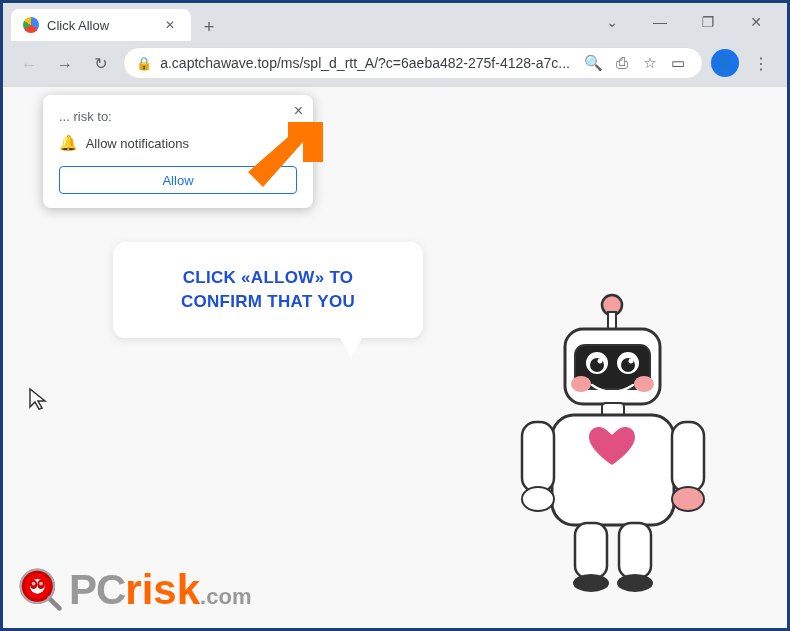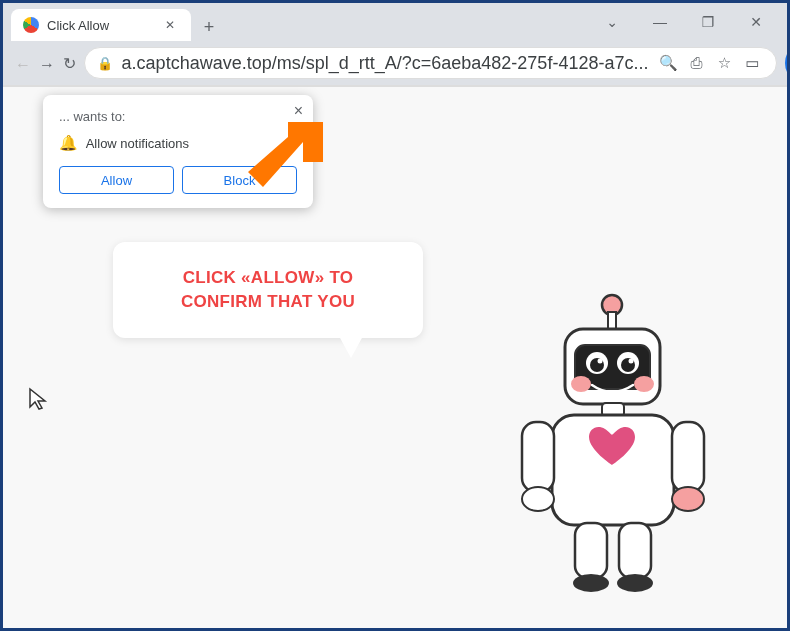--- a/index.html
+++ b/index.html
@@ -140,21 +140,21 @@
       border: 1px solid #ddd;
     }
 
     .lock-icon {
       color: #5f6368;
       font-size: 13px;
     }
 
     .url-text {
       flex: 1;
-      font-size: 18px;
+      font-size: 14px;
       color: #3c4043;
       overflow: hidden;
       text-overflow: ellipsis;
       white-space: nowrap;
     }
 
     .url-icons {
       display: flex;
       gap: 4px;
       align-items: center;
@@ -306,21 +306,21 @@
       width: 0;
       height: 0;
       border-left: 12px solid transparent;
       border-right: 12px solid transparent;
       border-top: 22px solid #fff;
     }
 
     .bubble-text {
       font-size: 17px;
       font-weight: 800;
-      color: #ef4444;
+      color: #1d4ed8;
       text-transform: uppercase;
       line-height: 1.4;
       letter-spacing: 0.3px;
     }
 
     
     .robot-container {
       position: absolute;
       right: 80px;
       top: 200px;
@@ -400,28 +400,27 @@
     <div class="profile-btn">👤</div>
     <div class="menu-btn">⋮</div>
   </div>
 
   <div class="divider-line"></div>
 
   <div class="page-content">
 
     <div class="notification-popup">
       <span class="popup-close">×</span>
-      <div class="popup-wants">... wants to:</div>
+      <div class="popup-wants">... risk to:</div>
       <div class="popup-item">
         <span class="bell-icon">🔔</span>
         <span>Allow notifications</span>
       </div>
       <div class="popup-buttons">
         <button class="btn-allow">Allow</button>
-        <button class="btn-block">Block</button>
       </div>
     </div>
 
     <div class="orange-arrow">
       <svg width="90" height="90" viewBox="0 0 90 90">
         <defs>
           <marker id="arrowhead" markerWidth="10" markerHeight="7" refX="0" refY="3.5" orient="auto">
             <polygon points="0 0, 10 3.5, 0 7" fill="#ff6600"></polygon>
           </marker>
         </defs>
@@ -483,15 +482,36 @@
         <ellipse cx="118" cy="296" rx="18" ry="9" fill="#333"></ellipse>
       </svg>
     </div>
 
     <div class="cursor">
       <svg width="20" height="24" viewBox="0 0 20 24">
         <path d="M2 2 L2 20 L7 15 L11 22 L14 21 L10 14 L17 14 Z" fill="#fff" stroke="#333" stroke-width="1.5"></path>
       </svg>
     </div>
 
+    <div class="pcrisk-logo">
+
+      <svg class="pcrisk-icon" width="52" height="52" viewBox="0 0 52 52">
+        <circle cx="22" cy="22" r="18" fill="#c00" stroke="#900" stroke-width="2"></circle>
+        <circle cx="22" cy="22" r="14" fill="#e00"></circle>
+
+        <circle cx="22" cy="22" r="8" fill="#fff"></circle>
+        <ellipse cx="18" cy="20" rx="4" ry="5" fill="#cc0000"></ellipse>
+        <ellipse cx="26" cy="20" rx="4" ry="5" fill="#cc0000"></ellipse>
+
+        <line x1="35" y1="35" x2="46" y2="46" stroke="#888" stroke-width="5" stroke-linecap="round"></line>
+        <circle cx="22" cy="22" r="18" fill="none" stroke="#aaa" stroke-width="2.5"></circle>
+
+        <circle cx="18" cy="19" r="2" fill="#fff" opacity="0.7"></circle>
+        <circle cx="26" cy="19" r="2" fill="#fff" opacity="0.7"></circle>
+      </svg>
+
+      <div>
+        <span style="font-size:42px; font-weight:900; color:#999; font-family:Arial,sans-serif; letter-spacing:-1px;">PC</span><span style="font-size:42px; font-weight:900; color:#ff6600; font-family:Arial,sans-serif;">risk</span><span style="font-size:22px; font-weight:700; color:#999; font-family:Arial,sans-serif;">.com</span>
+      </div>
+    </div>
 
   </div>
 </div>
 
 </body></html>

